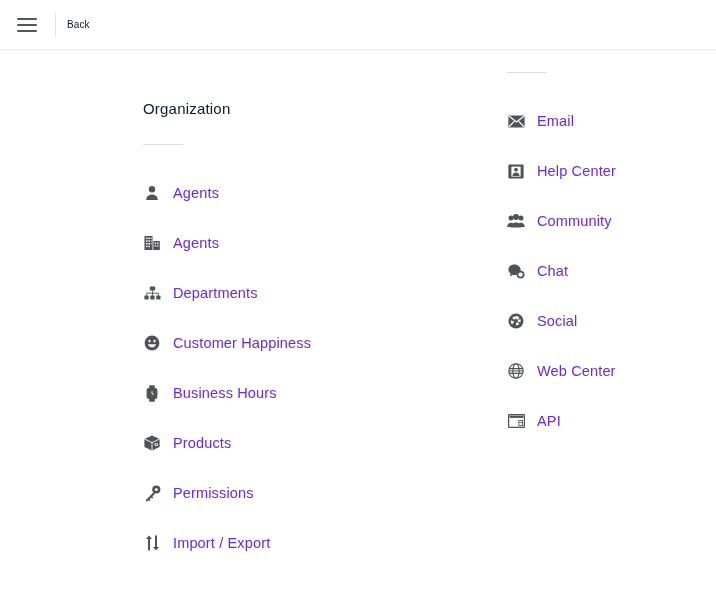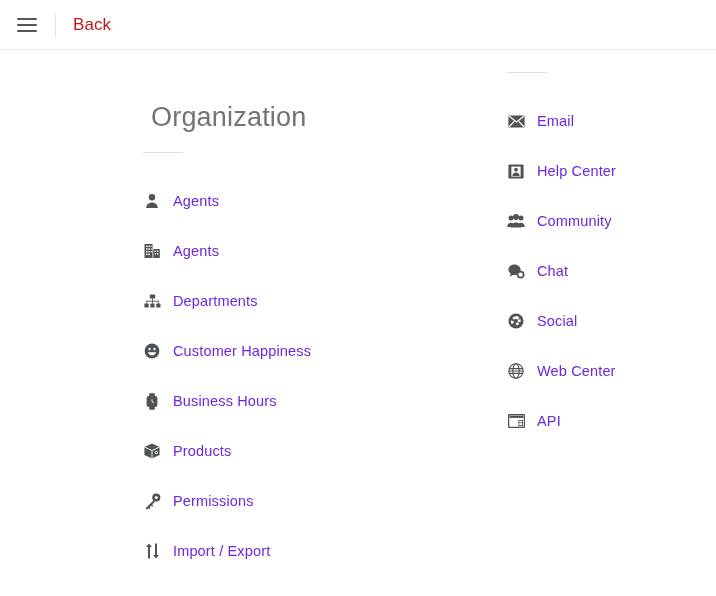--- a/index.html
+++ b/index.html
@@ -41,44 +41,44 @@
     background: #53575a;
     border-radius: 1px;
   }
   .topbar-divider {
     width: 1px;
     height: 24px;
     background: #e3e3e3;
     margin-left: 18px;
   }
   .back-label {
-    margin-left: 17px;
-    font-size: 17px;
-    color: #b91c1c;
+    margin-left: 11px;
+    font-size: 10px;
+    color: #0f172a;
     letter-spacing: 0.1px;
     cursor: pointer;
   }
 
   
   .content {
     position: relative;
     height: 546px;
   }
   .column {
     position: absolute;
     top: 0;
   }
   .col-organization { left: 143px; width: 320px; }
   .col-channels     { left: 507px; width: 200px; }
 
   .col-title {
-    font-size: 27px;
+    font-size: 15px;
     font-weight: 400;
-    color: #737373;
-    margin: 8px;
+    color: #0f172a;
+    margin: 0;
     padding-top: 46px;
     letter-spacing: 0.2px;
     line-height: 26px;
   }
   .col-rule {
     width: 40px;
     height: 1px;
     background: #dedede;
     margin-top: 22px;
   }

